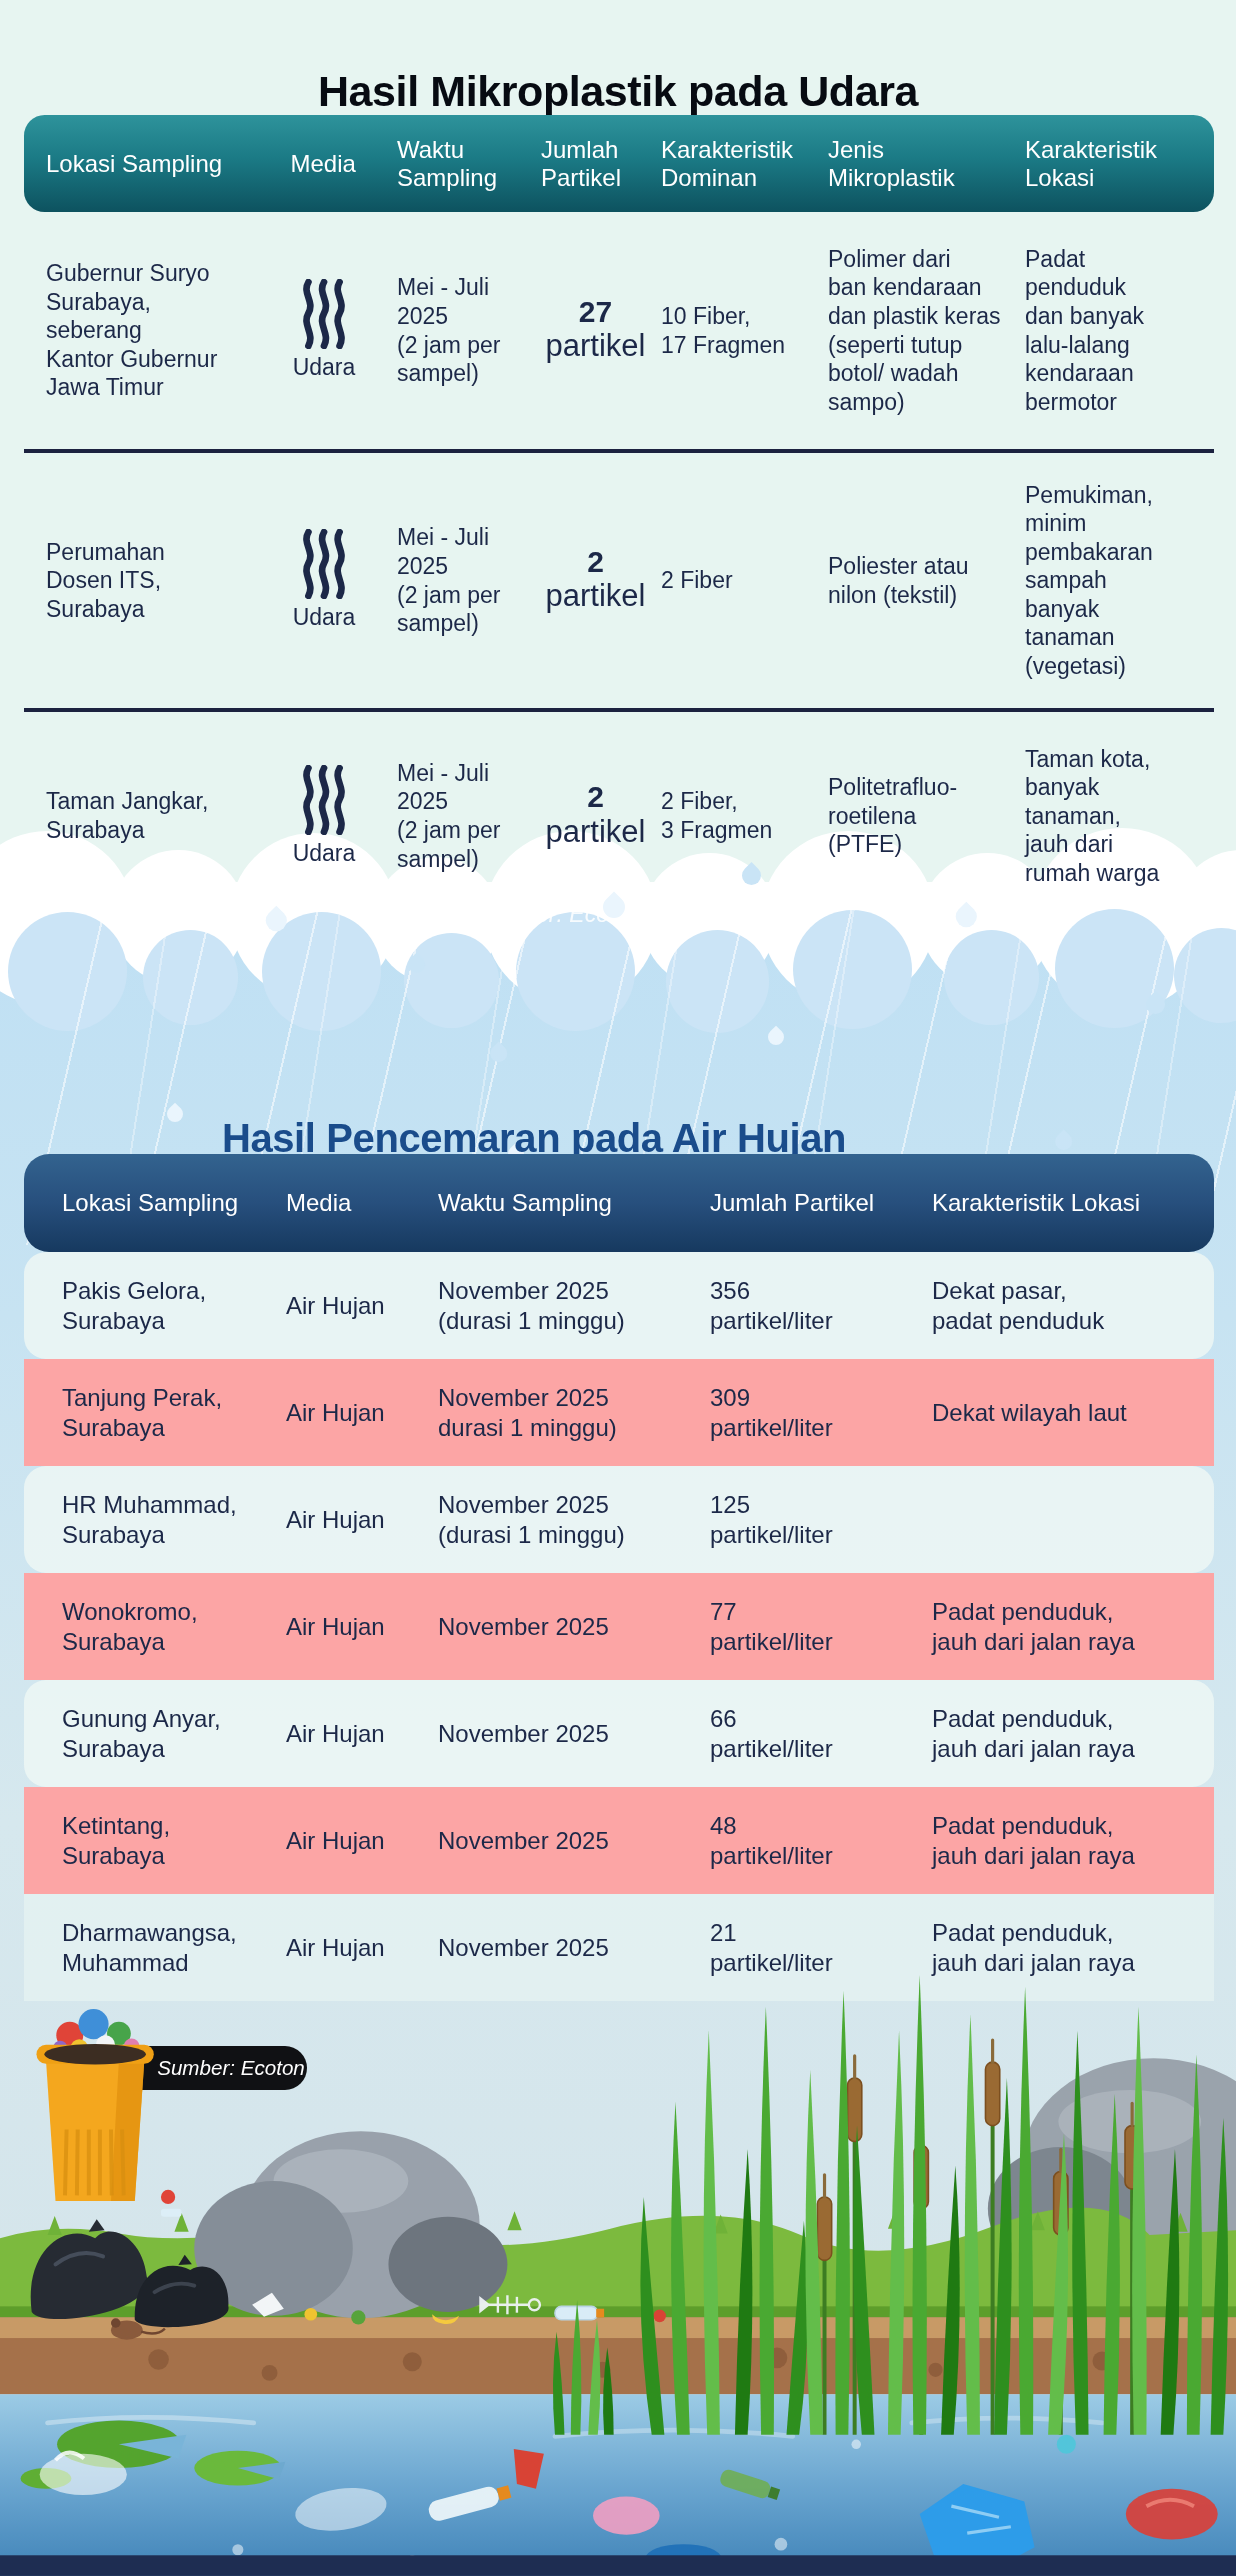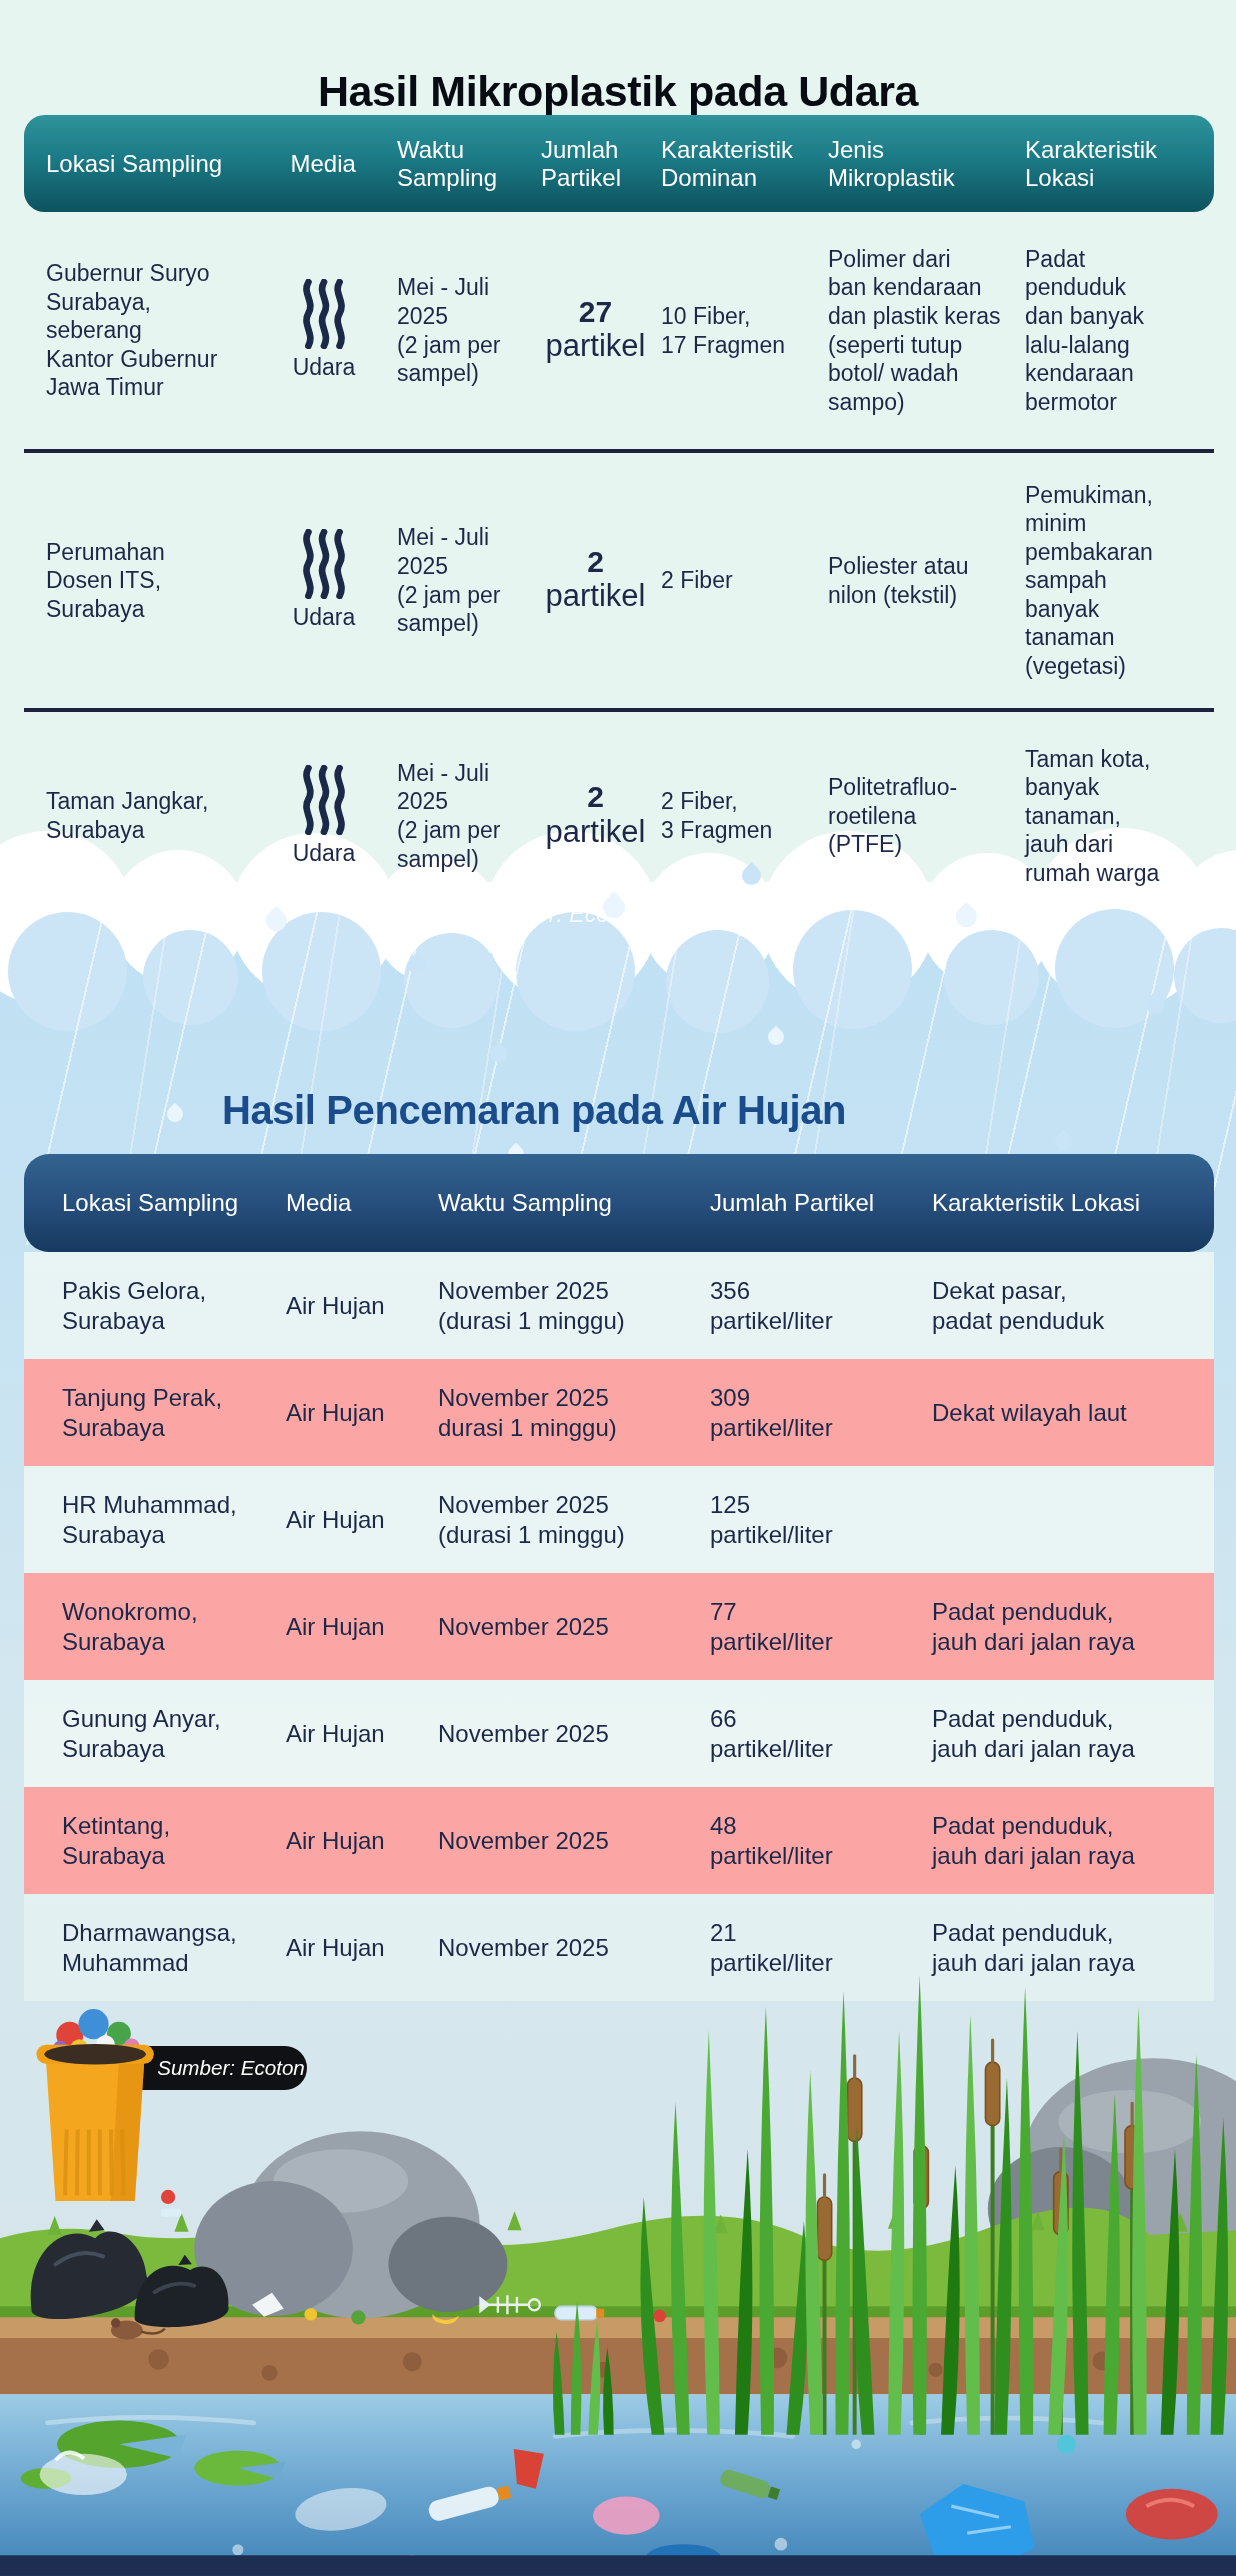--- a/index.html
+++ b/index.html
@@ -20,21 +20,21 @@
   .rain{position:absolute;left:0;top:904px;width:1236px;height:341px;pointer-events:none;
     background:
       repeating-linear-gradient(103deg,rgba(255,255,255,0) 0 102px,rgba(255,255,255,.55) 102px 104px),
       repeating-linear-gradient(99deg,rgba(255,255,255,0) 0 167px,rgba(255,255,255,.35) 167px 169px);}
   .drop{position:absolute;border-radius:0 50% 50% 50%;transform:rotate(45deg);}
   .d1{background:#eaf5fd;}
   .d2{background:#c9e4f6;}
   
   .title1{position:absolute;left:0;top:38px;width:1236px;text-align:center;
           font-size:43px;font-weight:800;letter-spacing:-0.4px;color:#070b12;}
-  .title2{position:absolute;left:0;top:1055px;width:1068px;text-align:center;
+  .title2{position:absolute;left:0;top:1083px;width:1068px;text-align:center;
           font-size:40px;font-weight:800;letter-spacing:-0.4px;color:#1a4c8b;}
   .watermark{position:absolute;left:476px;top:901px;font-size:23px;font-style:italic;
              color:rgba(255,255,255,.85);}
   
   .t1{position:absolute;left:24px;top:115px;width:1190px;}
   .t1-head{height:97px;border-radius:20.6px;color:#ffffff;
            background:linear-gradient(180deg,#2e939b 0%,#1b7a85 45%,#0d525f 100%);}
   .t1-head,.t1-row{display:grid;box-sizing:border-box;
        grid-template-columns:216px 135px 144px 120px 167px 197px 189px;
        padding-left:22px;align-items:center;}
@@ -53,21 +53,21 @@
   
   .t2{position:absolute;left:24px;top:1154px;width:1190px;}
   .t2-head{height:98px;border-radius:25px;color:#ffffff;
            background:linear-gradient(180deg,#33638f 0%,#274f7d 50%,#16395f 100%);}
   .t2-head,.t2-row{display:grid;box-sizing:border-box;
        grid-template-columns:224px 152px 272px 222px 282px;
        padding-left:38px;align-items:center;}
   .t2-head .hcell{font-size:24px;padding-right:12.7px;}
   .t2-row{height:107px;font-size:24px;line-height:1.25;}
   .t2-row .cell{padding-right:12.7px;}
-  .lite{background:rgba(237,247,244,.85);}
+  .lite{background:rgba(237,247,244,.85);border-radius:22px;}
   .lite2{background:rgba(237,247,244,.55);}
   .stripe{background:#fca5a5;}
   .t2 .num2{display:block;}
   
   .badge{position:absolute;left:109px;top:2046px;width:198px;height:44px;background:#101114;
          border-radius:22px;display:flex;align-items:center;justify-content:center;
          padding-left:46px;box-sizing:border-box;}
   .badge span{color:#ffffff;font-size:20.6px;font-style:italic;}
   .scene{position:absolute;left:0;top:1959px;width:1236px;height:617px;}
 </style>

